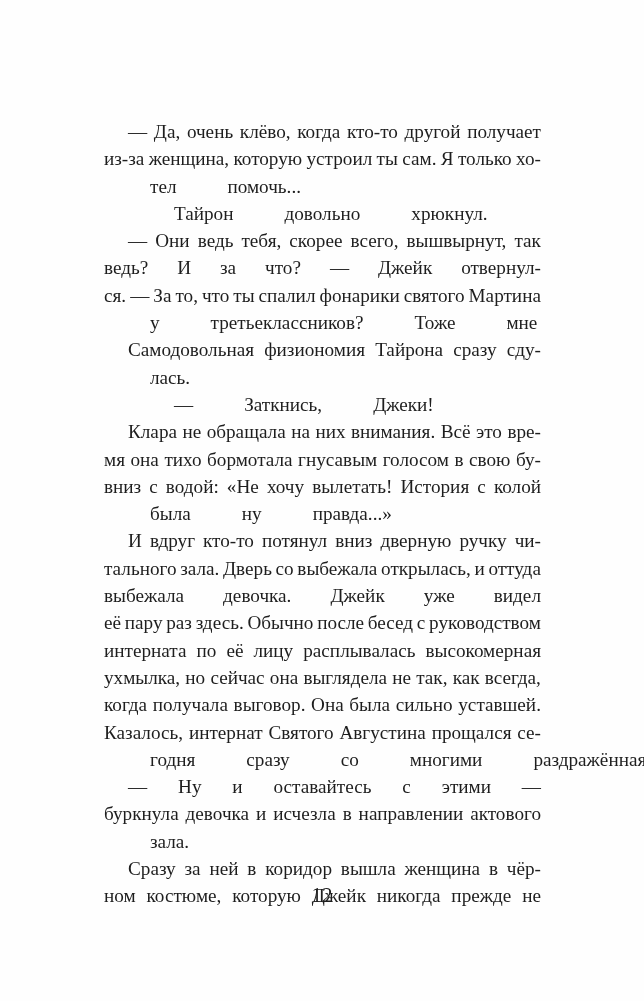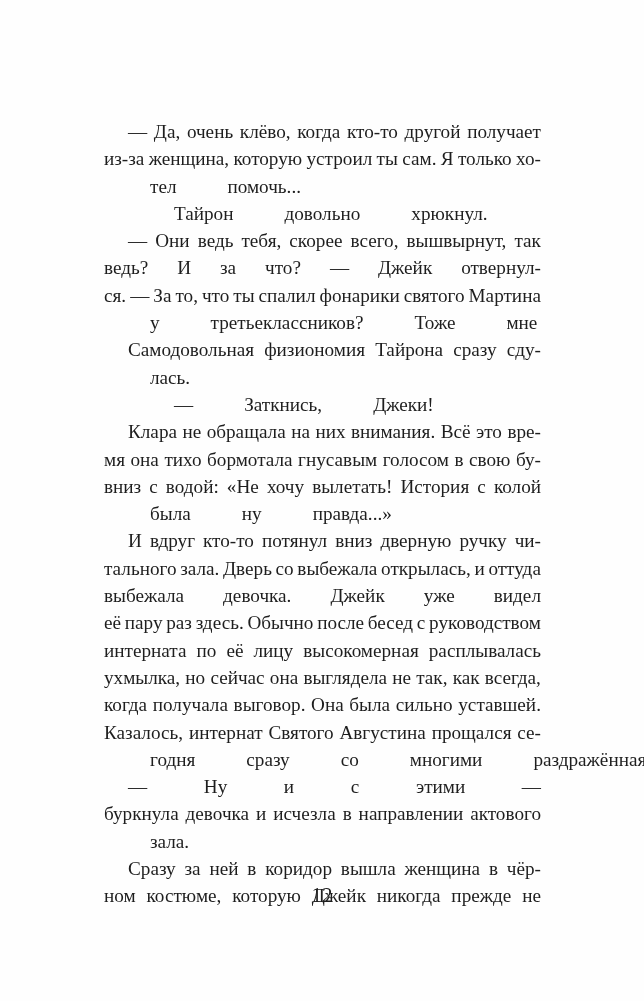--- a/index.html
+++ b/index.html
@@ -214,22 +214,22 @@
         <span class="w">после</span>
         <span class="w">бесед</span>
         <span class="w">с</span>
         <span class="w">руководством</span>
       </div>
       <div class="line">
         <span class="w">интерната</span>
         <span class="w">по</span>
         <span class="w">её</span>
         <span class="w">лицу</span>
+        <span class="w">расплывалась</span>
         <span class="w">высокомерная</span>
-        <span class="w">расплывалась</span>
       </div>
       <div class="line">
         <span class="w">ухмылка,</span>
         <span class="w">но</span>
         <span class="w">сейчас</span>
         <span class="w">она</span>
         <span class="w">выглядела</span>
         <span class="w">не</span>
         <span class="w">так,</span>
         <span class="w">как</span>
@@ -256,20 +256,21 @@
         <span class="w">годня</span>
         <span class="w">сразу</span>
         <span class="w">со</span>
         <span class="w">многими</span>
         <span class="w">раздражённая.</span>
       </div>
       <div class="line indent">
         <span class="w">—</span>
         <span class="w">Ну</span>
         <span class="w">и</span>
+        <span class="w">оставайтесь</span>
         <span class="w">с</span>
         <span class="w">этими</span>
         <span class="w">—</span>
       </div>
       <div class="line">
         <span class="w">буркнула</span>
         <span class="w">девочка</span>
         <span class="w">и</span>
         <span class="w">исчезла</span>
         <span class="w">в</span>

